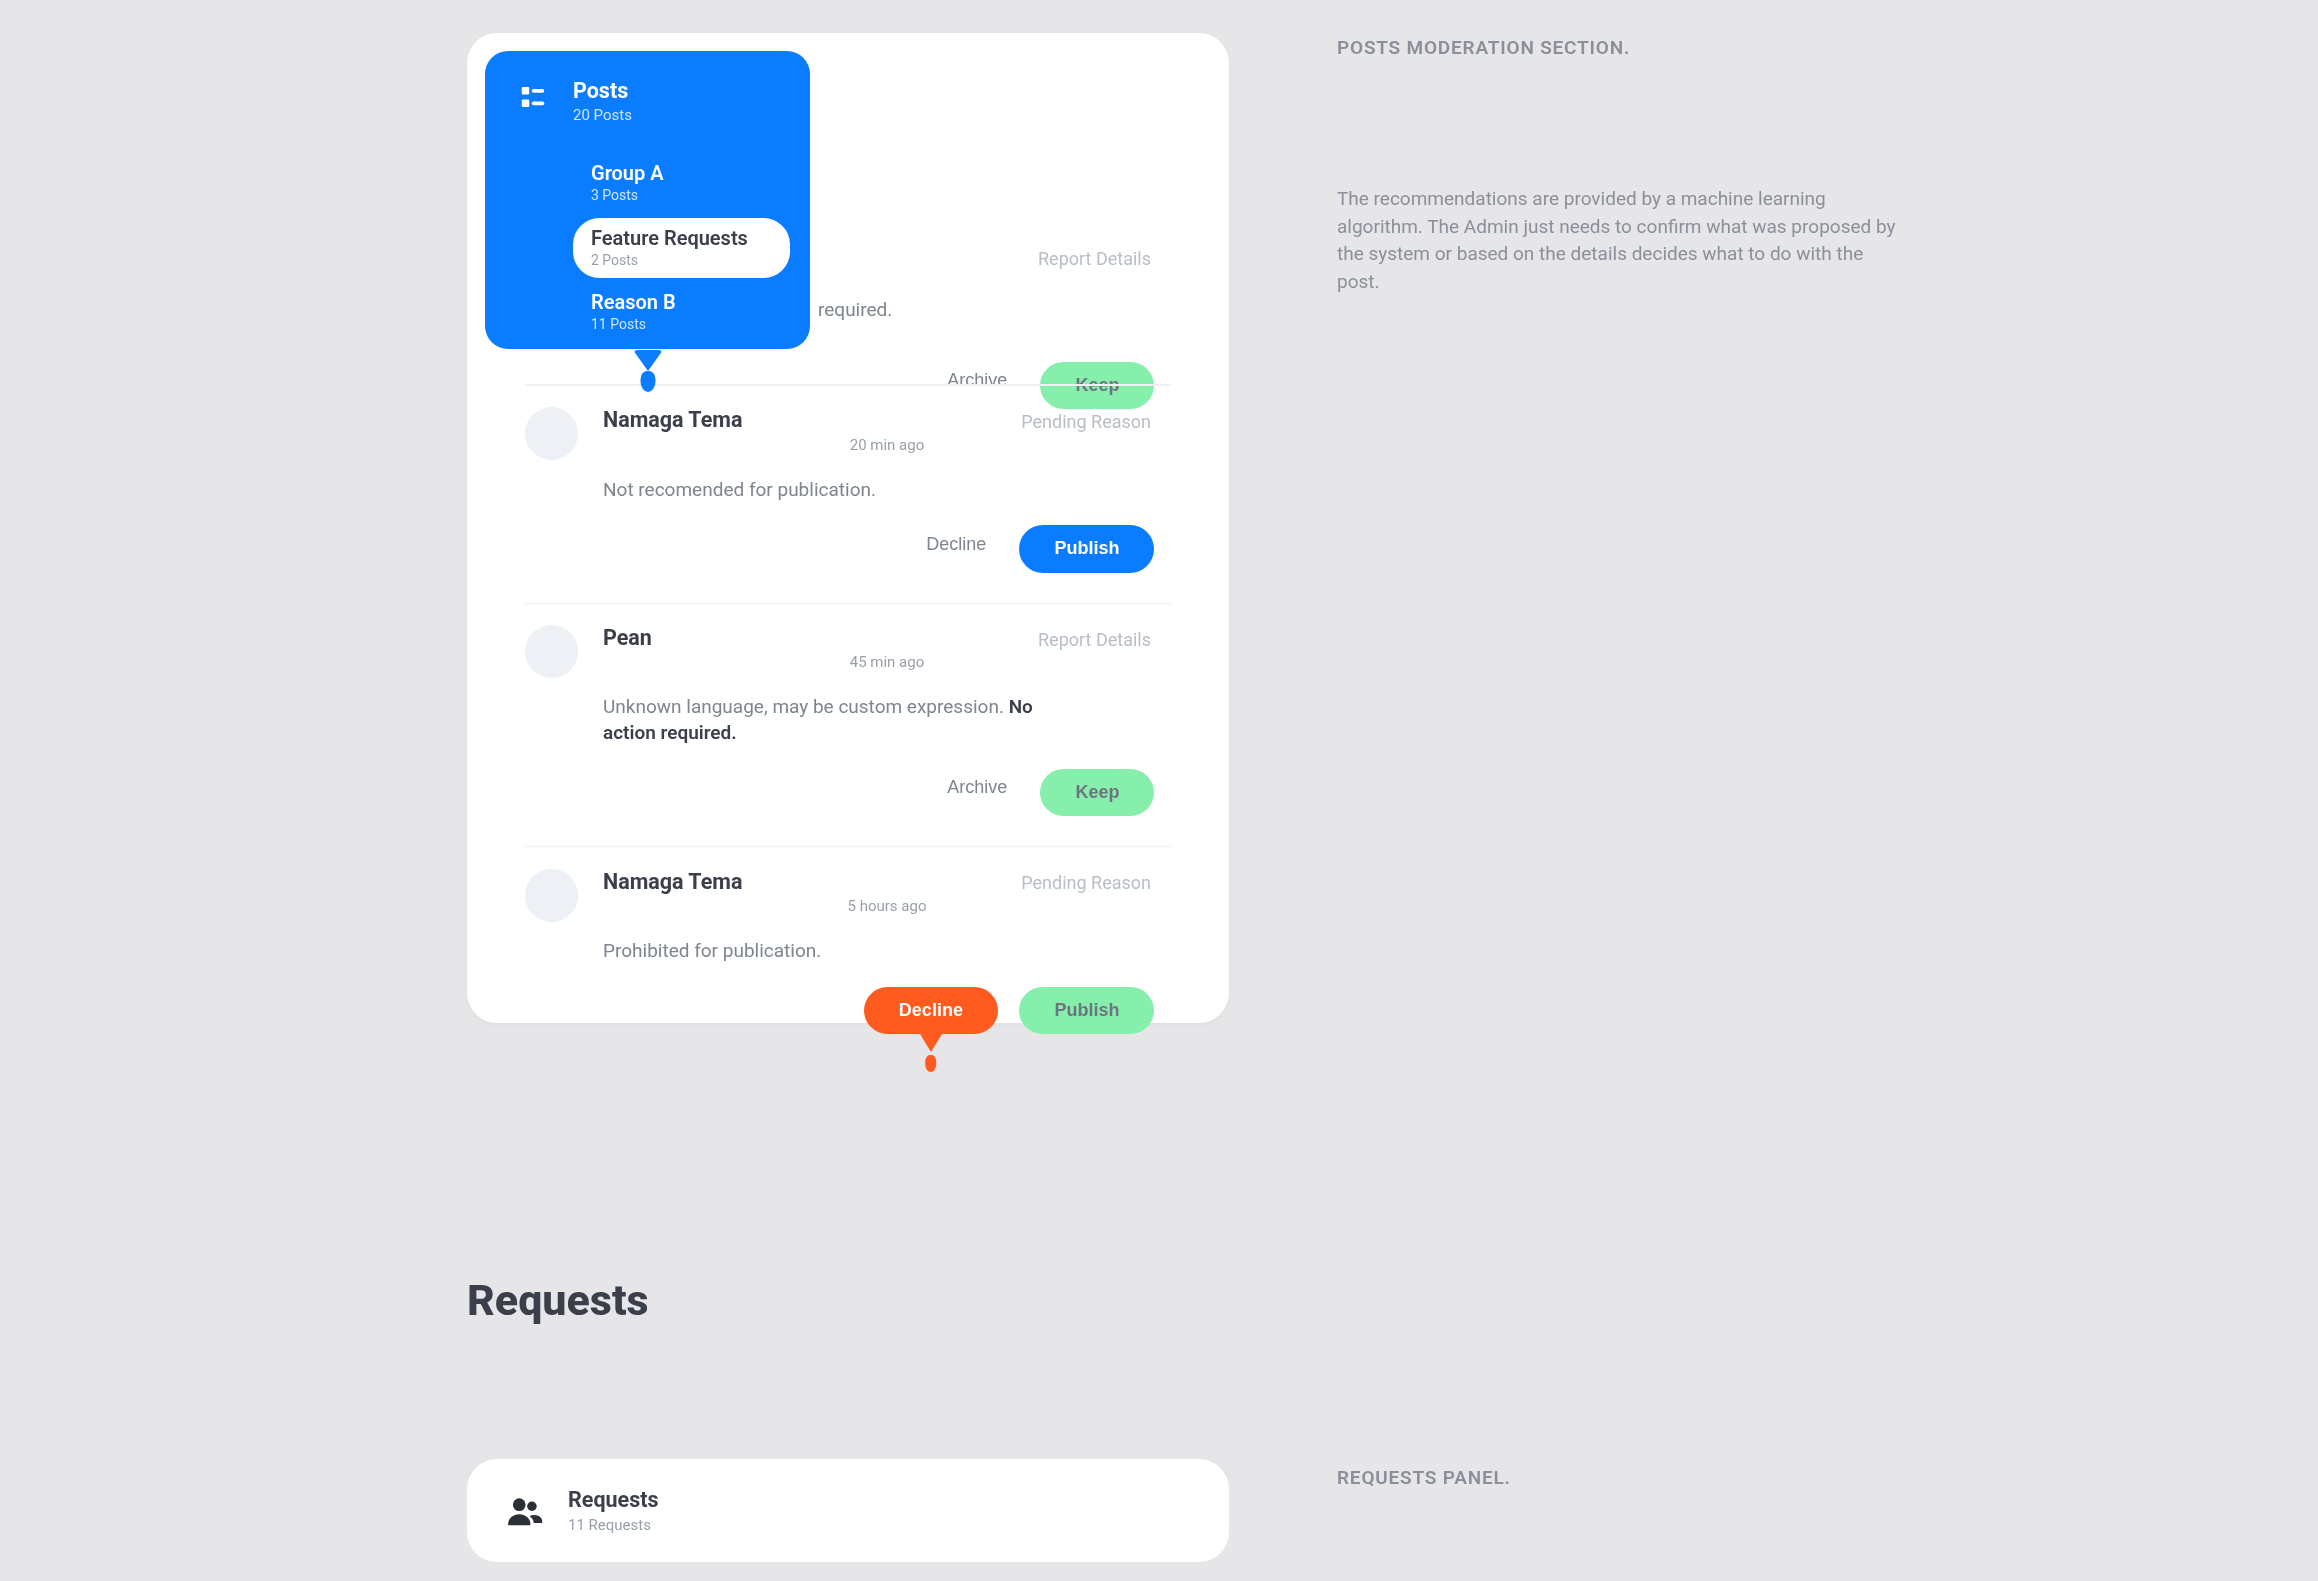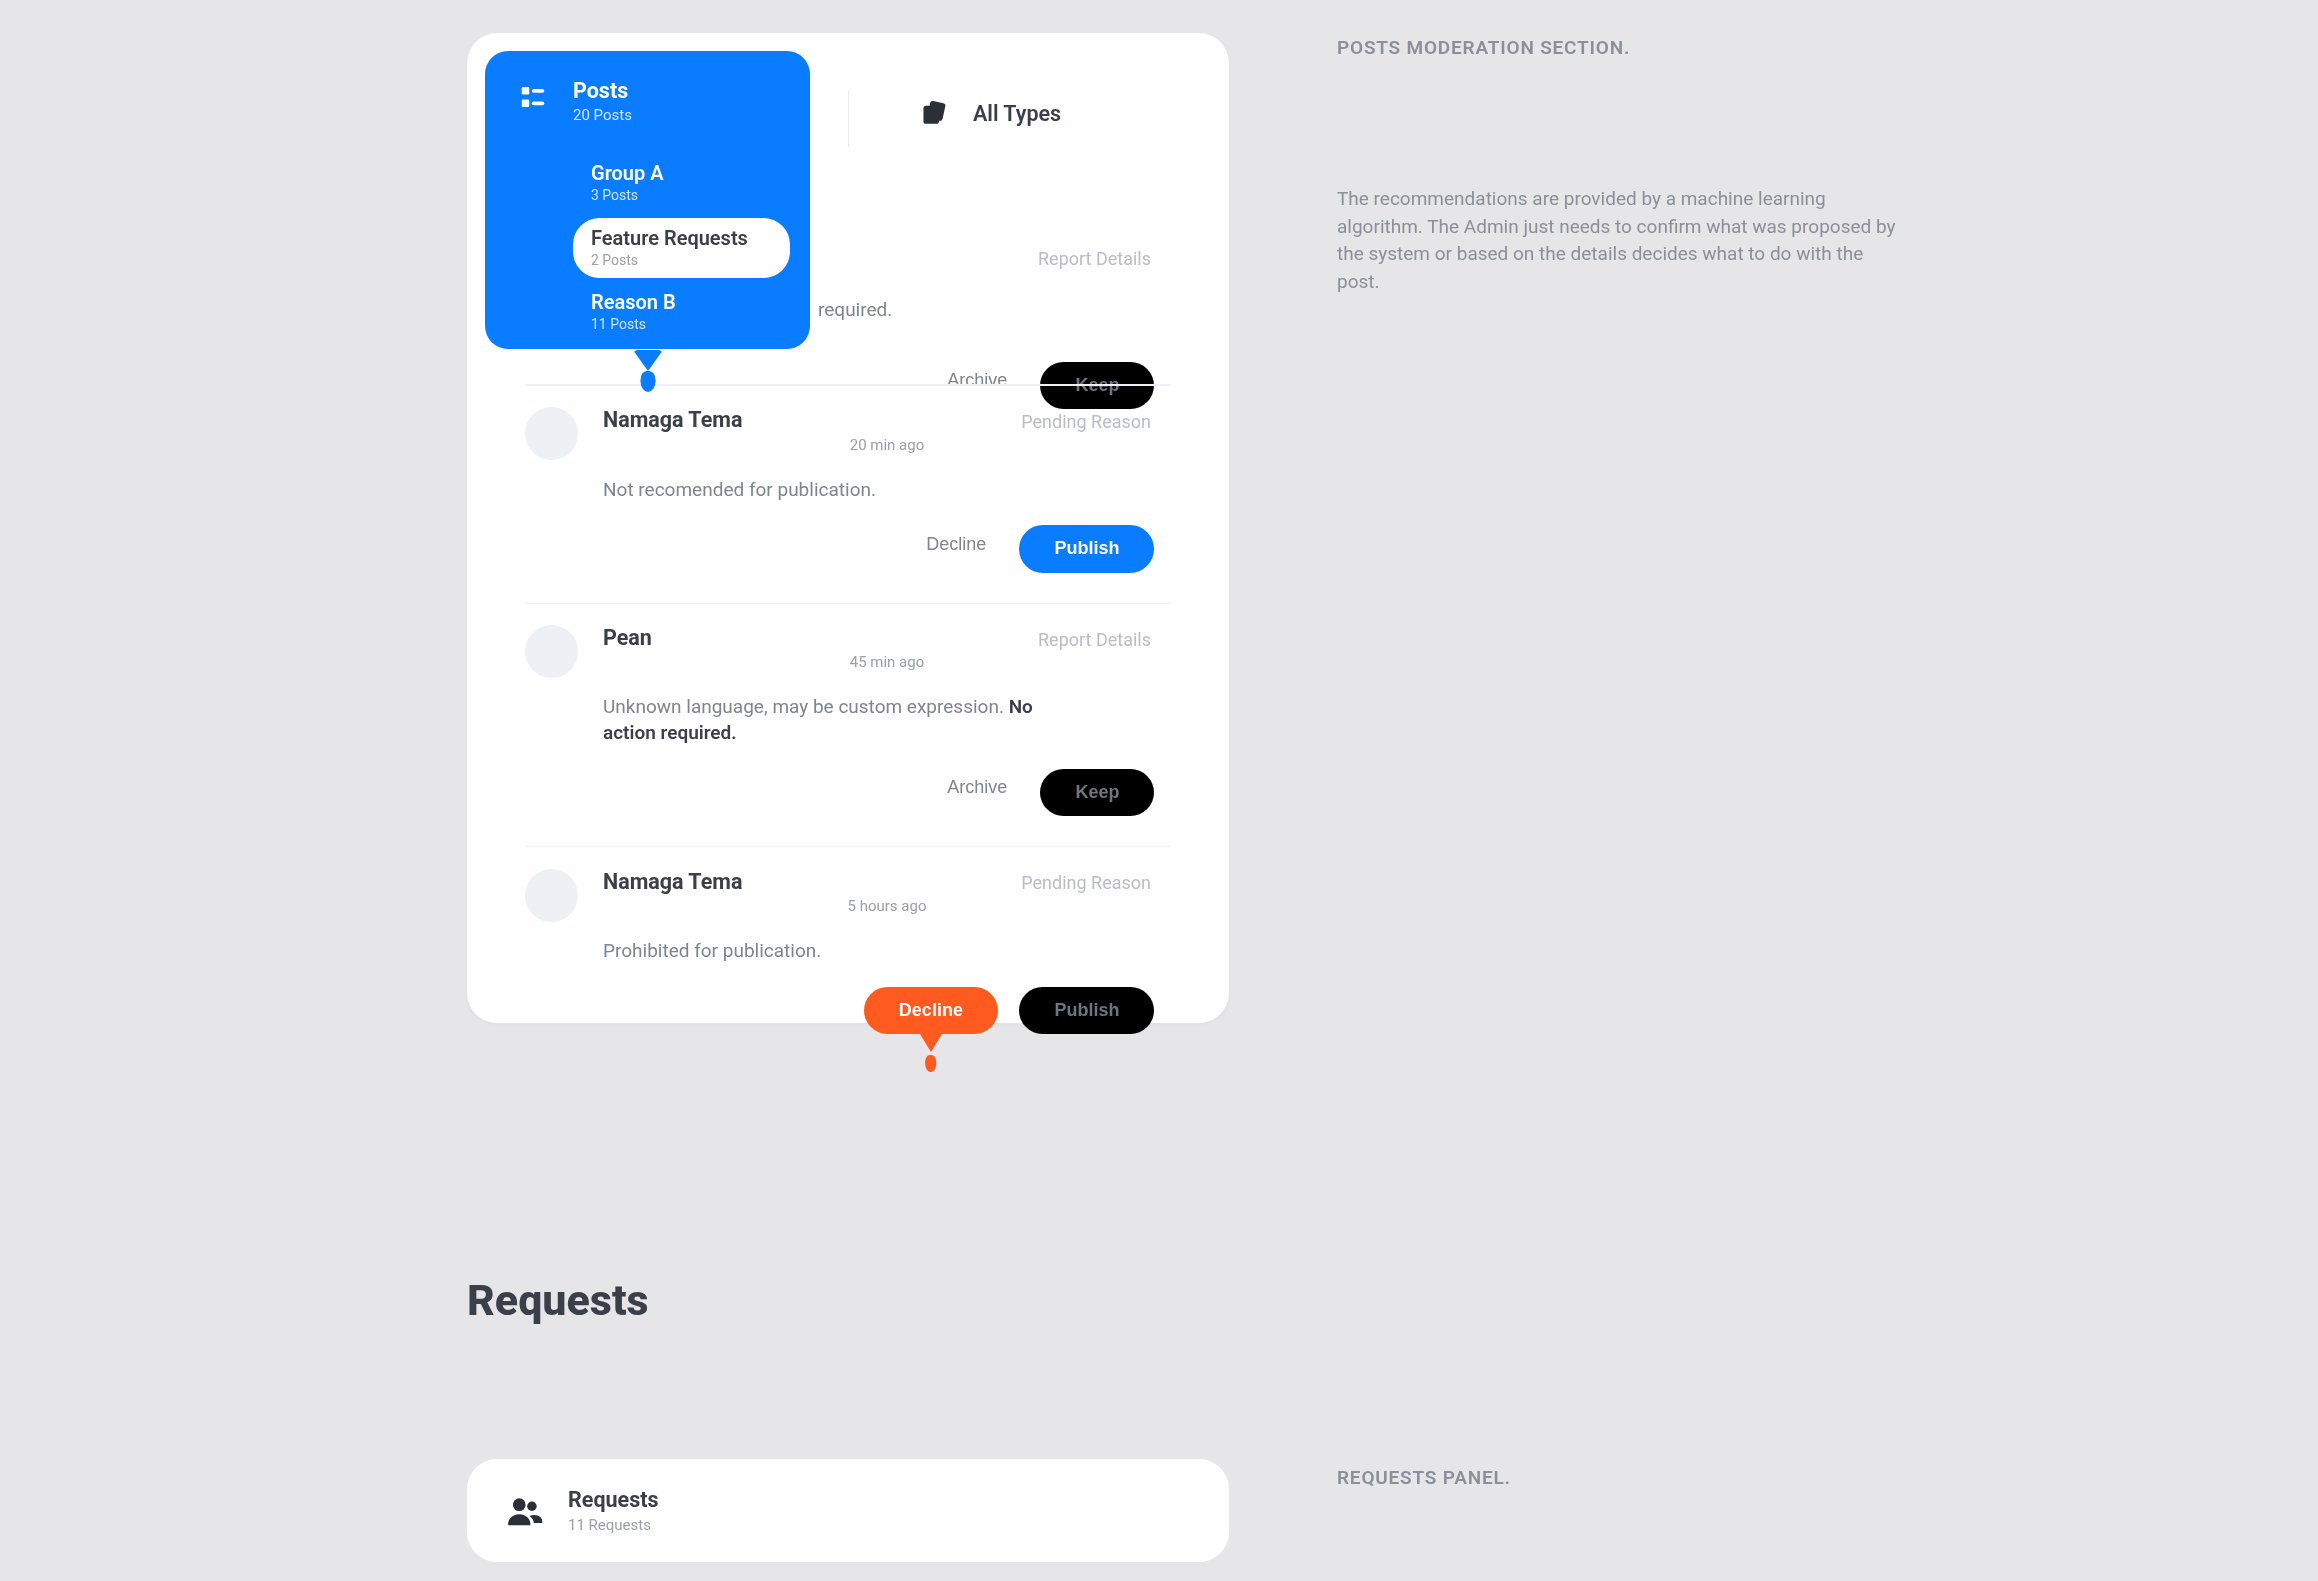--- a/index.html
+++ b/index.html
@@ -144,21 +144,21 @@
   .btn-text {
     font-size: 18px; color: #7e858f; cursor: pointer;
     padding: 8.3px 11.6px; background: transparent; border: none;
   }
   .btn-pill {
     font-size: 18px; font-weight: 600;
     padding: 13.2px 35px;
     border-radius: 28px;
     border: none; cursor: pointer;
     color: #6d7580;
-    background: #000000;
+    background: #86efac;
   }
   .btn-pill.blue { background: #0a7cff; color: #fff; }
   .btn-pill.orange { background: #ff5a1f; color: #fff; position: relative; }
   .btn-pill.orange .tail {
     position: absolute;
     left: 50%; transform: translateX(-50%);
     bottom: -18px;
     width: 0; height: 0;
     border-left: 11.6px solid transparent;
     border-right: 11.6px solid transparent;
@@ -279,32 +279,20 @@
         <div class="r-actions">
           <button class="btn-pill orange">
             <span>Decline</span>
             <span class="tail"></span><span class="drip"></span>
           </button>
           <button class="btn-pill">Publish</button>
         </div>
       </div>
     </div>
 
-    <div class="toprow">
-      <div class="vdivider"></div>
-      <div class="alltypes">
-        <span class="icon">
-          <svg width="31" height="31" viewBox="0 0 24 24" fill="none">
-            <rect x="5" y="6" width="12" height="14" rx="2" fill="#2b2f36"></rect>
-            <rect x="9" y="3" width="12" height="14" rx="2" fill="#2b2f36" transform="rotate(12 15 10)"></rect>
-          </svg>
-        </span>
-        <span class="label">All Types</span>
-      </div>
-    </div>
 
     <div class="dropdown">
       <span class="drop-drip"></span>
       <div class="dd-head">
         <span class="dd-icon">
           <svg width="30" height="30" viewBox="0 0 24 24">
             <rect x="3" y="4" width="6" height="6" rx="1" fill="#fff"></rect>
             <rect x="11" y="5.5" width="10" height="3" rx="1.5" fill="#fff"></rect>
             <rect x="3" y="14" width="6" height="6" rx="1" fill="#fff"></rect>
             <rect x="11" y="15.5" width="10" height="3" rx="1.5" fill="#fff"></rect>

